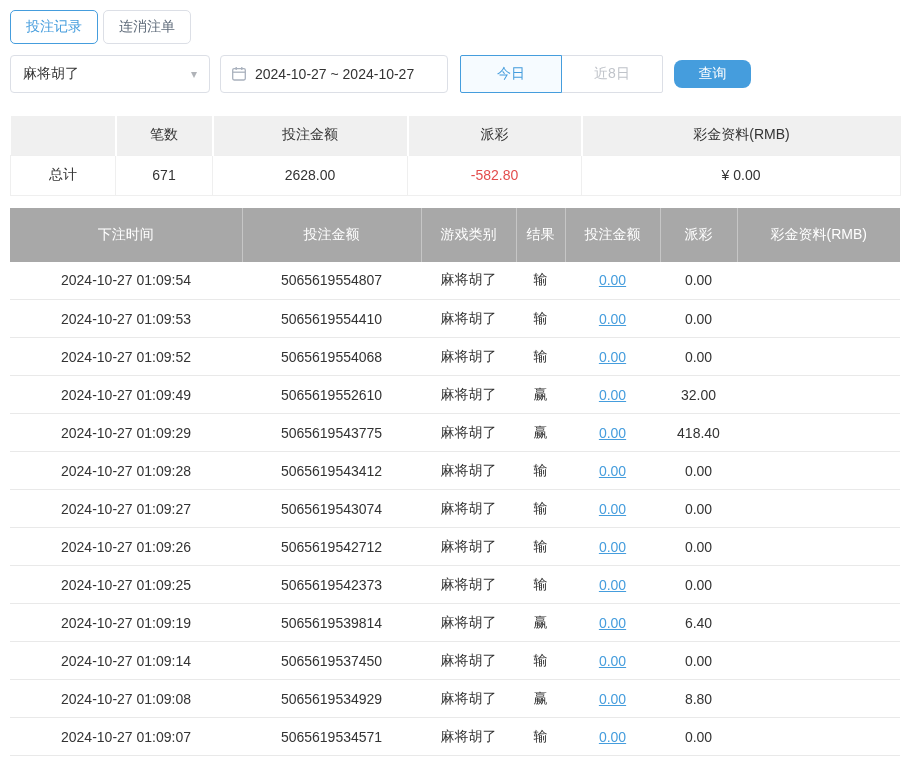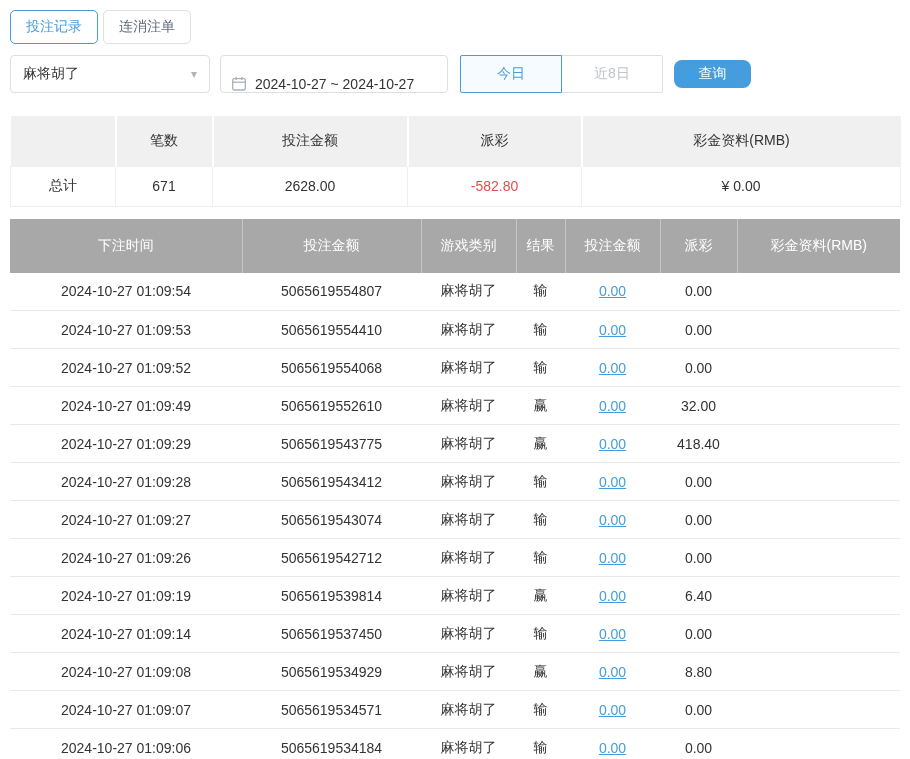--- a/index.html
+++ b/index.html
@@ -26,21 +26,21 @@
   .filter-row { display: flex; align-items: center; margin-bottom: 23px; }
   .select {
     width: 200px; height: 38px; border: 1px solid #dcdfe6; border-radius: 4px;
     display: flex; align-items: center; justify-content: space-between;
     padding: 0 12px; background: #fff; cursor: pointer;
   }
   .chev { color: #b0b3b8; font-size: 12px; }
   .datepicker {
     margin-left: 10px; width: 228px; height: 38px;
     border: 1px solid #dcdfe6; border-radius: 4px;
-    display: flex; align-items: flex-end; gap: 8px; padding: 0 10px;
+    display: flex; align-items: center; gap: 8px; padding: 0 10px;
     background: #fff; cursor: pointer;
   }
   .btn-group { display: flex; margin-left: 12px; }
   .qbtn {
     width: 102px; height: 38px; background: #fff;
     border: 1px solid #dcdfe6; color: #5f6b7a; font-size: 14px;
     margin-left: -1px; cursor: pointer; font-family: inherit;
   }
   .qbtn:first-child { margin-left: 0; border-radius: 2px 0 0 2px; }
   .qbtn:last-child { border-radius: 0 2px 2px 0; }
@@ -50,21 +50,21 @@
     margin-left: 11px; width: 77px; height: 28px;
     background: #459ddd; color: #fff; border: none; border-radius: 8px;
     font-size: 14px; cursor: pointer; font-family: inherit;
   }
 
   
   table { border-collapse: collapse; width: 890px; table-layout: fixed; }
 
   .summary { margin-bottom: 12px; }
   .summary th {
-    height: 50px; background: #f0f0f0; font-weight: normal; color: #333;
+    height: 39px; background: #f0f0f0; font-weight: normal; color: #333;
     border-right: 2px solid #ffffff; font-size: 14px;
   }
   .summary th:last-child { border-right: none; }
   .summary td {
     height: 40px; text-align: center; background: #fff;
     border: 1px solid #efefef; font-size: 14px;
   }
   .neg { color: #e34d4d; }
 
   .main thead th {
@@ -229,20 +229,29 @@
         <tr>
           <td>2024-10-27 01:09:26</td>
           <td>5065619542712</td>
           <td>麻将胡了</td>
           <td>输</td>
           <td><a class="bet-link" href="#">0.00</a></td>
           <td>0.00</td>
           <td></td>
         </tr>
         <tr>
+          <td>2024-10-27 01:09:25</td>
+          <td>5065619542373</td>
+          <td>麻将胡了</td>
+          <td>输</td>
+          <td><a class="bet-link" href="#">0.00</a></td>
+          <td>0.00</td>
+          <td></td>
+        </tr>
+        <tr>
           <td>2024-10-27 01:09:19</td>
           <td>5065619539814</td>
           <td>麻将胡了</td>
           <td>赢</td>
           <td><a class="bet-link" href="#">0.00</a></td>
           <td>6.40</td>
           <td></td>
         </tr>
         <tr>
           <td>2024-10-27 01:09:14</td>

